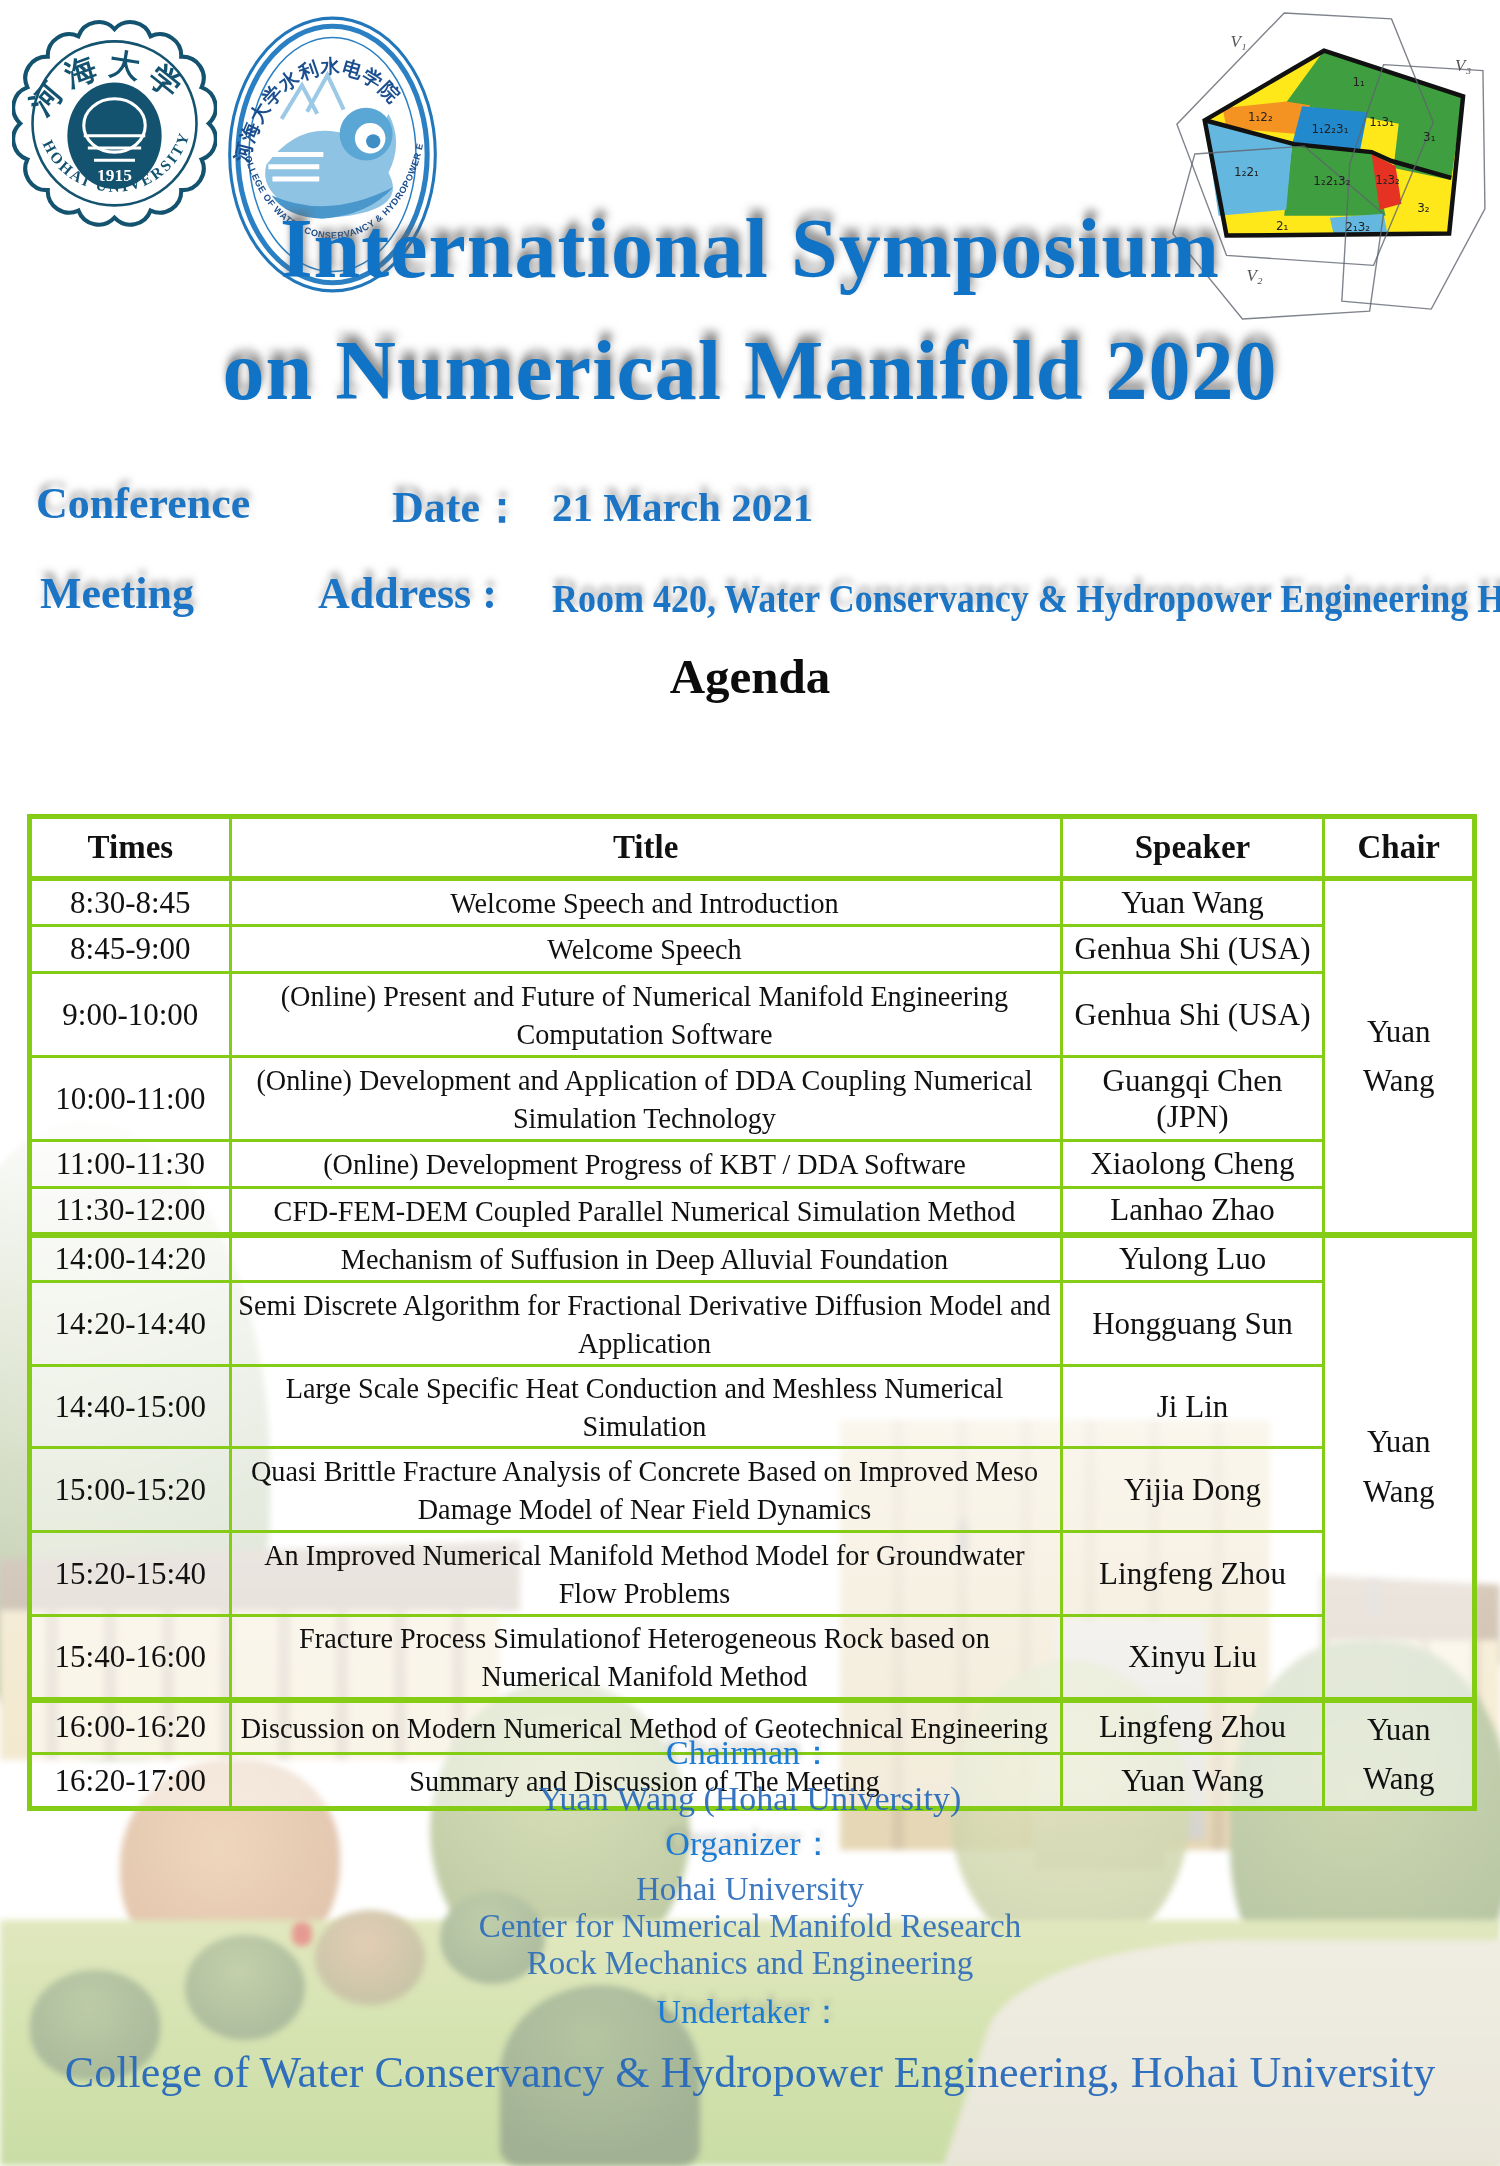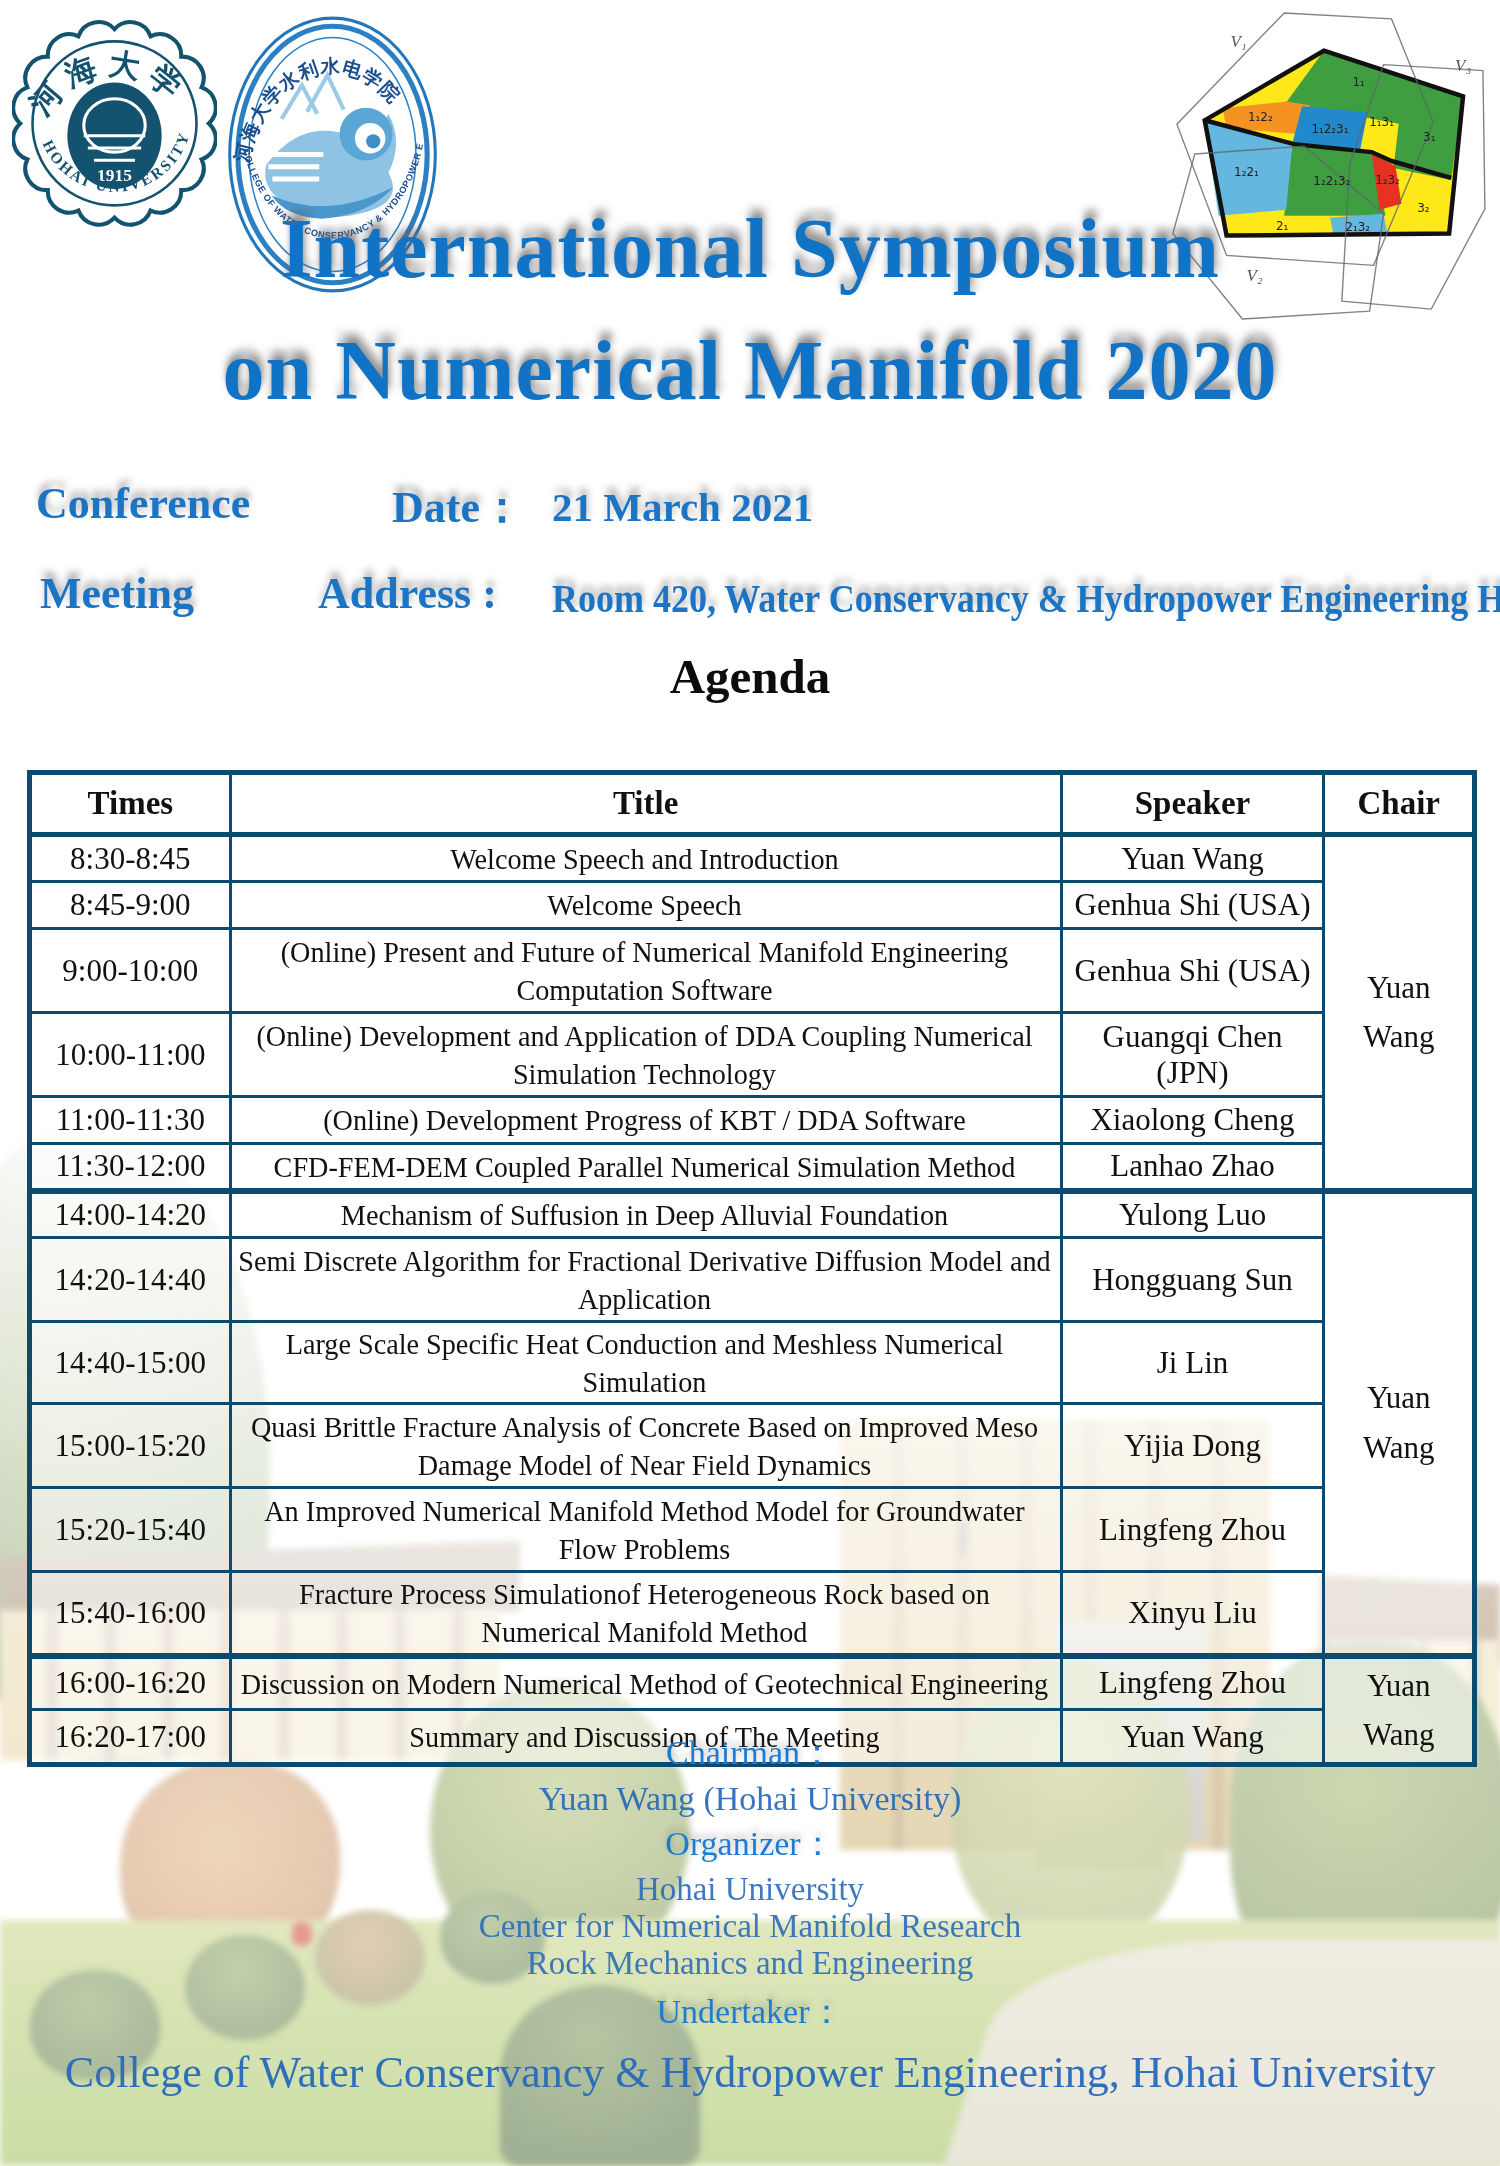--- a/index.html
+++ b/index.html
@@ -23,21 +23,21 @@
       text-shadow:1px -7px 7px rgba(110,110,110,.55);}
   .info-val{position:absolute;font-weight:bold;color:#1b74c4;font-size:41px;z-index:2;
       text-shadow:1px -7px 7px rgba(110,110,110,.5);white-space:nowrap;}
   .condense{display:inline-block;transform:scaleX(.9);transform-origin:0 50%;}
   .agenda-h{position:absolute;left:0;top:648px;width:1500px;text-align:center;color:#0c0c0c;
       font-weight:bold;font-size:49px;z-index:2;}
 
   
   table.agenda{position:absolute;left:27px;top:770px;width:1450px;z-index:2;
       border-collapse:collapse;table-layout:fixed;color:#111;}
-  table.agenda,table.agenda td,table.agenda th{border:3px solid #0c4a6e;}
+  table.agenda,table.agenda td,table.agenda th{border:3px solid #84cc16;margin-top:44px;}
   table.agenda{border-width:5px;}
   table.agenda thead th{border-bottom-width:5px;font-size:33px;font-weight:bold;height:55px;
       background:rgba(255,255,255,.55);}
   table.agenda td{background:rgba(255,255,255,.5);vertical-align:middle;text-align:center;
       font-size:31px;padding:2px 6px;}
   tr.r{height:47px;} tr.r.tall{height:84px;}
   tr.session td{border-top-width:6px;}
   td.c-title{text-align:left;padding-left:10px;}
   td.c-title .t-in{display:block;width:106%;transform:scaleX(.94);transform-origin:0 50%;
       font-size:30px;line-height:1.25;}

